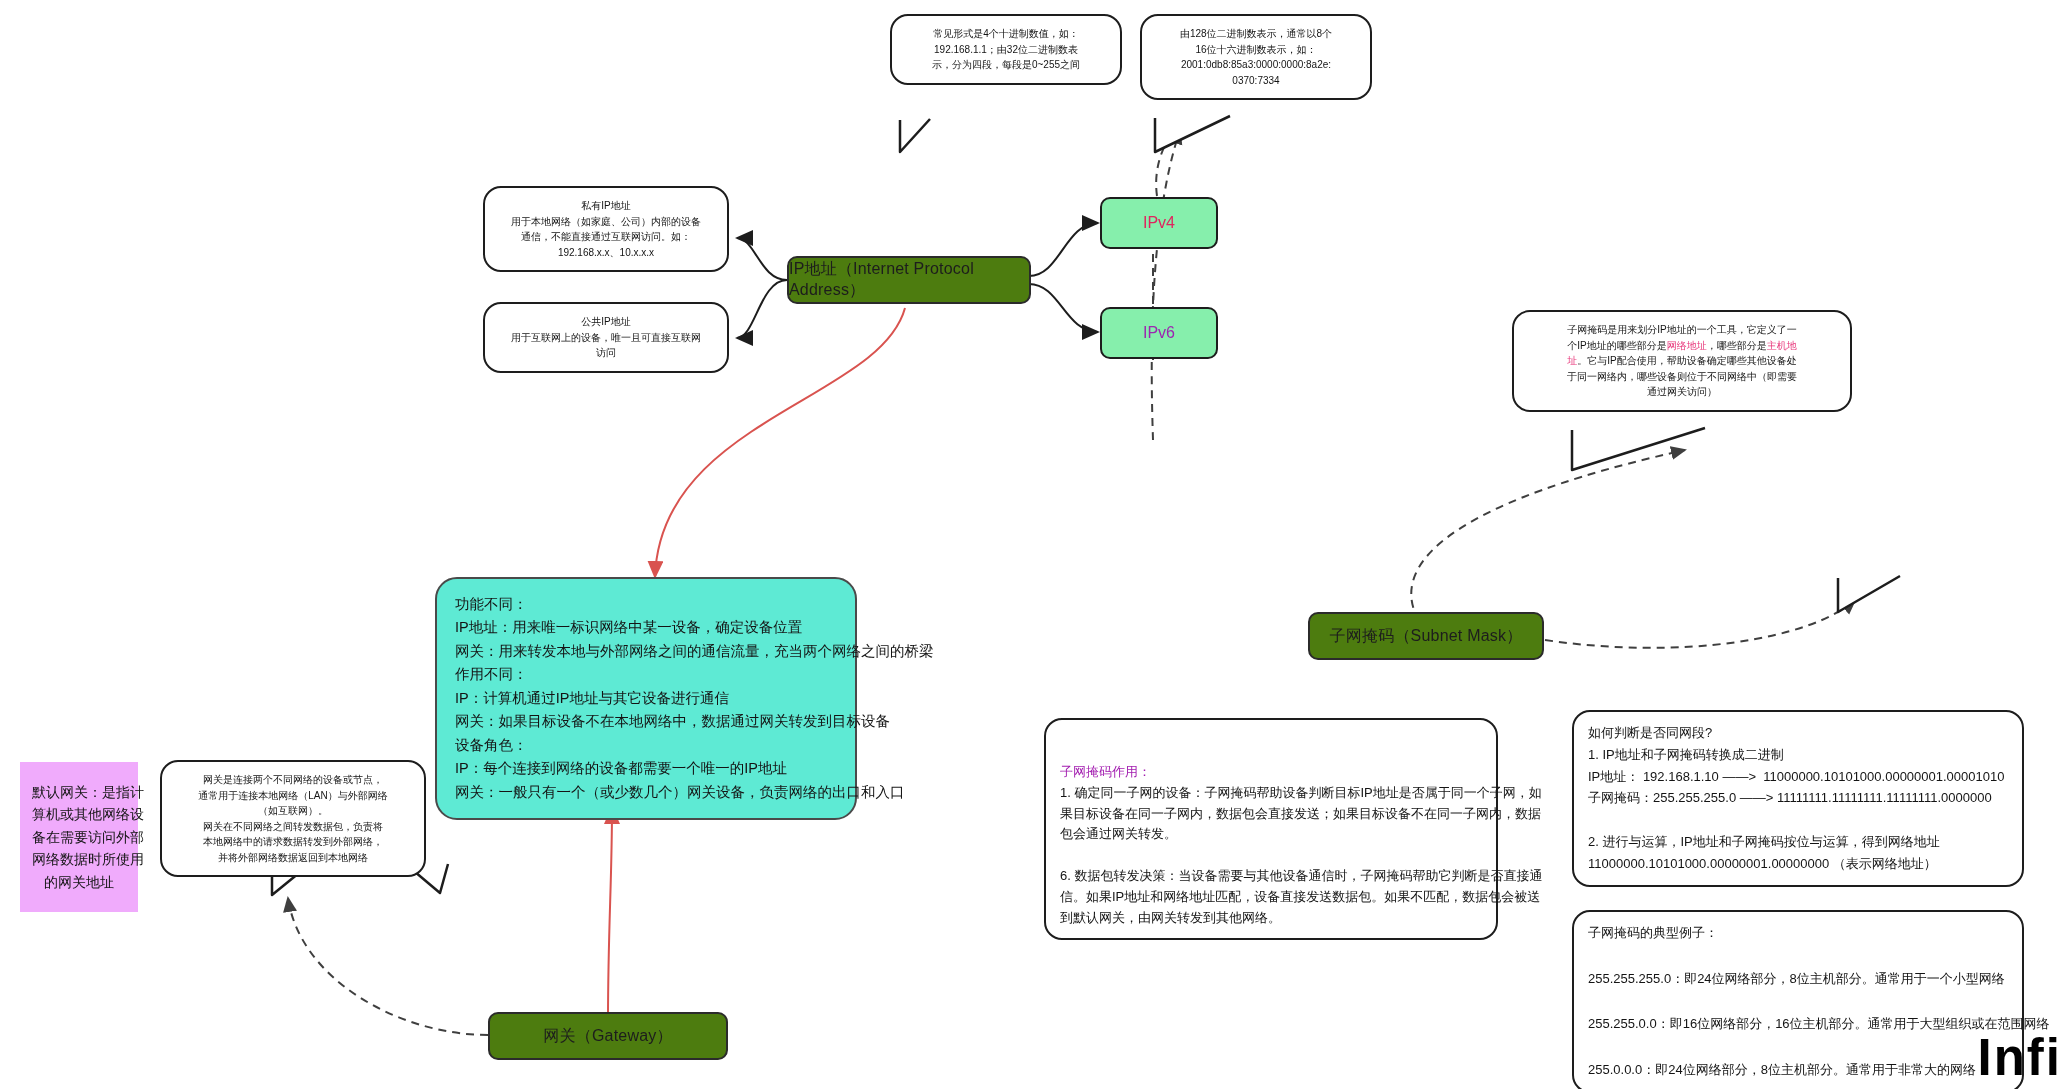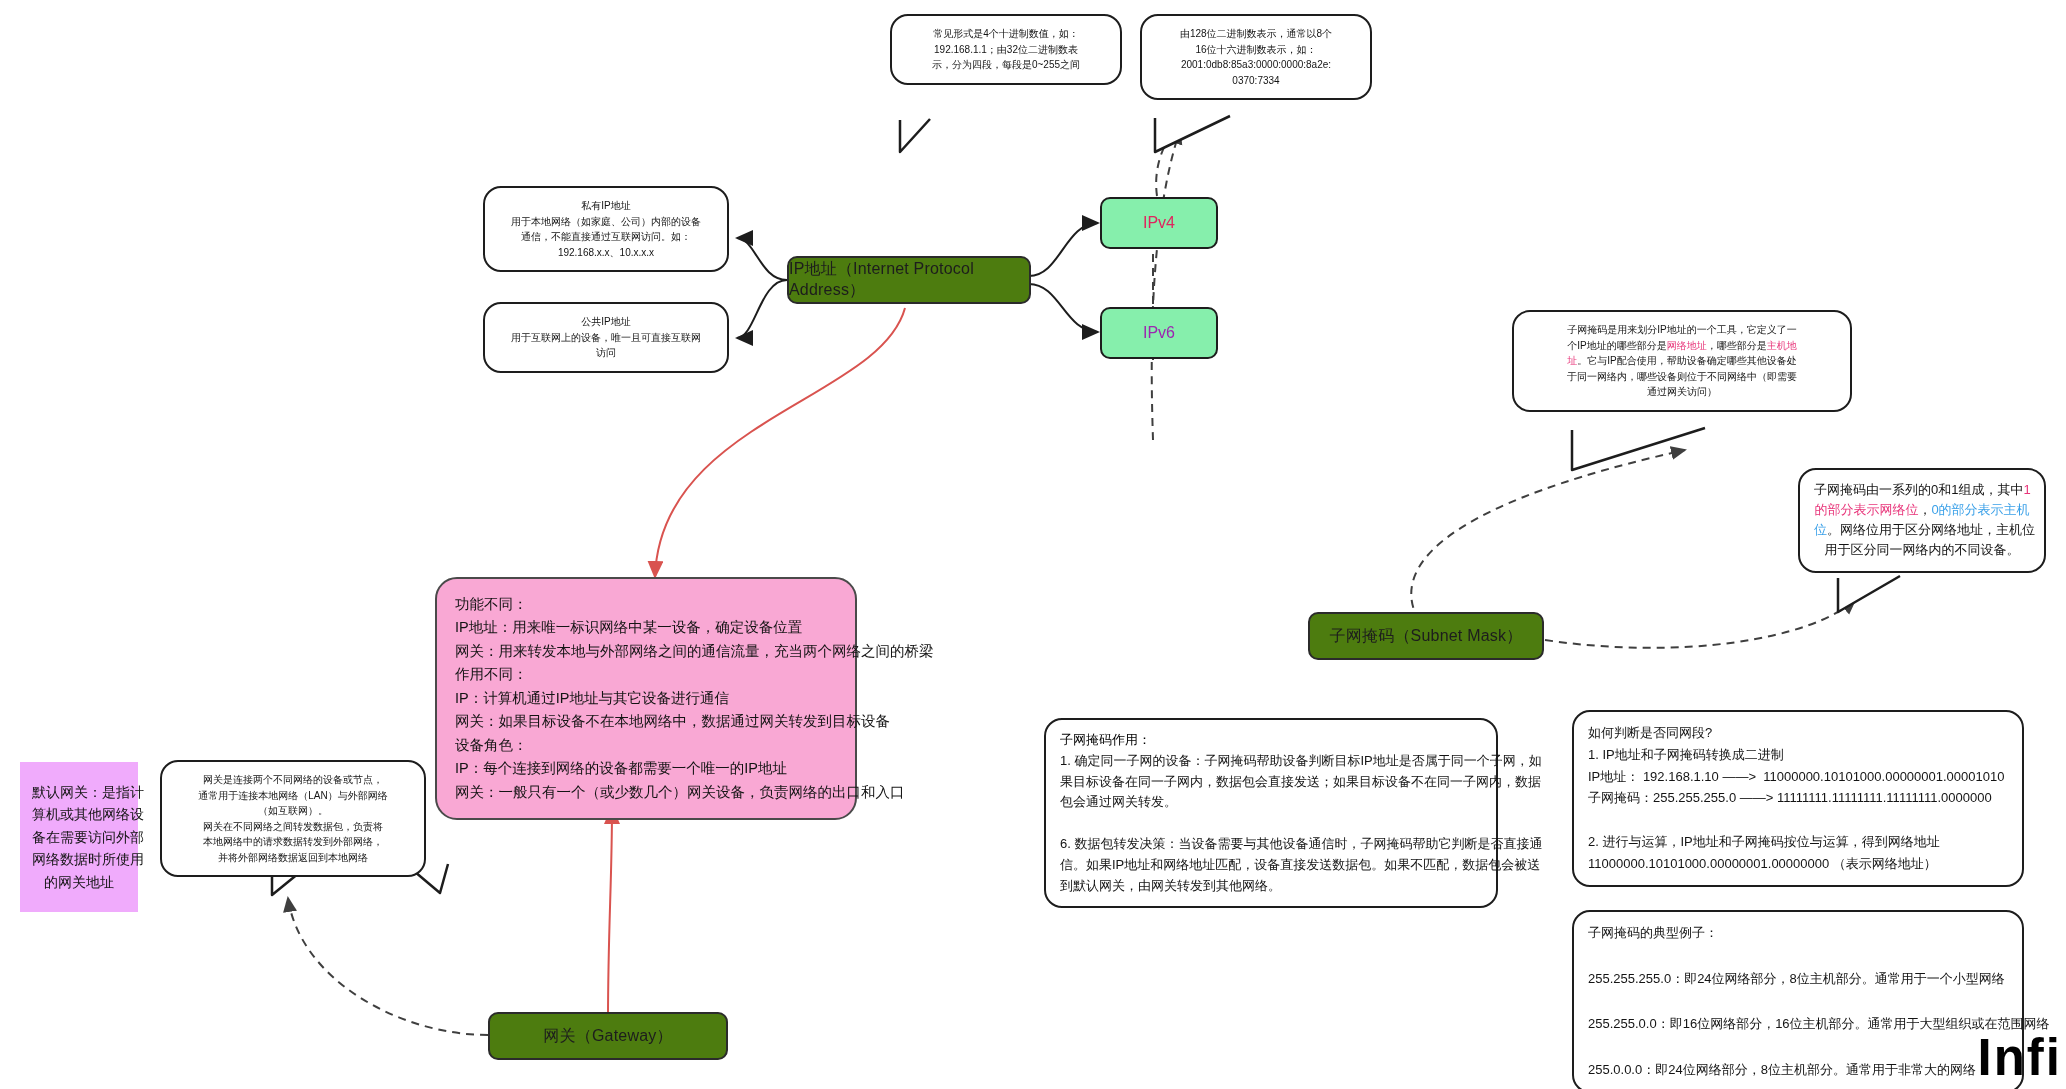--- a/index.html
+++ b/index.html
@@ -22,31 +22,31 @@
   }
   
   .note{
     background:#ffffff;border:2px solid #1d1d1d;border-radius:18px;
     padding:10px 14px;font-size:10px;line-height:1.55;color:#141414;
   }
   .note.center{text-align:center;}
   .note.left{text-align:left;}
   
   .panel{
-    background:#f9a8d4;border:2px solid #4a4a4a;border-radius:22px;
+    background:#5eead4;border:2px solid #4a4a4a;border-radius:22px;
     padding:14px 18px;font-size:14.5px;line-height:1.62;color:#141414;text-align:left;
   }
   
   .sticky{
     background:#f0abfc;padding:19px 12px;font-size:14px;line-height:1.6;
     color:#141414;text-align:center;
   }
   .pink{color:#e8357a;}
   .blue{color:#3aa0e8;}
-  .magenta{color:#000000;}
+  .magenta{color:#a21caf;margin-top:32px;}
   .purple{color:#9c27b0;}
   .crimson{color:#e0245e;}
   .tline{display:block;white-space:pre;}
   .watermark{
     position:absolute;right:4px;bottom:2px;font-size:51px;font-weight:bold;
     color:#000000;letter-spacing:2px;font-family:"Liberation Sans",sans-serif;margin-top:28px;
   }
 </style>
 </head>
 <body>
@@ -178,26 +178,20 @@
   </div>
 
   <div class="node note center" style="left:1512px;top:310px;width:340px;">
     <span class="tline">子网掩码是用来划分IP地址的一个工具，它定义了一</span>
     <span class="tline"><span>个IP地址的哪些部分是</span><span class="pink">网络地址</span><span>，哪些部分是</span><span class="pink">主机地</span></span>
     <span class="tline"><span class="pink">址</span><span>。它与IP配合使用，帮助设备确定哪些其他设备处</span></span>
     <span class="tline">于同一网络内，哪些设备则位于不同网络中（即需要</span>
     <span class="tline">通过网关访问）</span>
   </div>
 
-  <div class="node note center" style="left:1798px;top:468px;width:248px;font-size:13px;">
-    <span class="tline"><span>子网掩码由一系列的0和1组成，其中</span><span class="pink">1</span></span>
-    <span class="tline"><span class="pink">的部分表示网络位</span><span>，</span><span class="blue">0的部分表示主机</span></span>
-    <span class="tline"><span class="blue">位</span><span>。网络位用于区分网络地址，主机位</span></span>
-    <span class="tline">用于区分同一网络内的不同设备。</span>
-  </div>
 
   <div class="node note left" style="left:1044px;top:718px;width:454px;font-size:13px;line-height:1.6;">
     <span class="tline magenta">子网掩码作用：</span>
     <span class="tline">1. 确定同一子网的设备：子网掩码帮助设备判断目标IP地址是否属于同一个子网，如</span>
     <span class="tline">果目标设备在同一子网内，数据包会直接发送；如果目标设备不在同一子网内，数据</span>
     <span class="tline">包会通过网关转发。</span>
     <span class="tline">&nbsp;</span>
     <span class="tline">6. 数据包转发决策：当设备需要与其他设备通信时，子网掩码帮助它判断是否直接通</span>
     <span class="tline">信。如果IP地址和网络地址匹配，设备直接发送数据包。如果不匹配，数据包会被送</span>
     <span class="tline">到默认网关，由网关转发到其他网络。</span>

